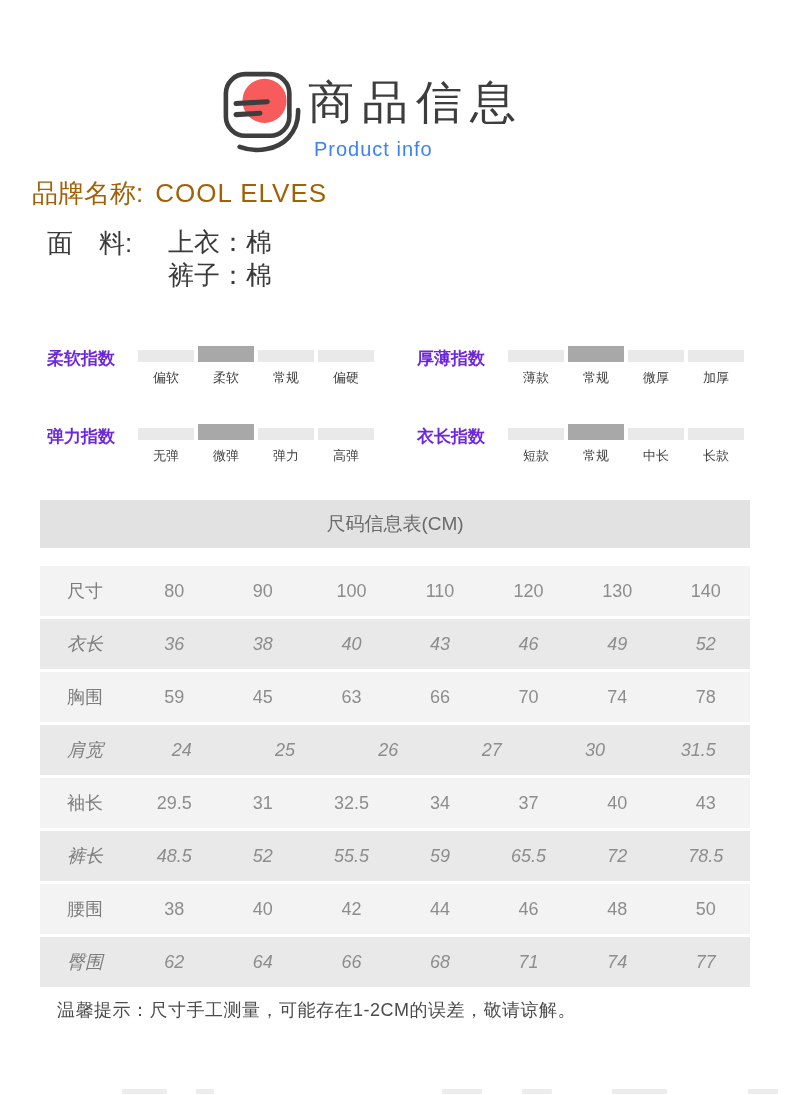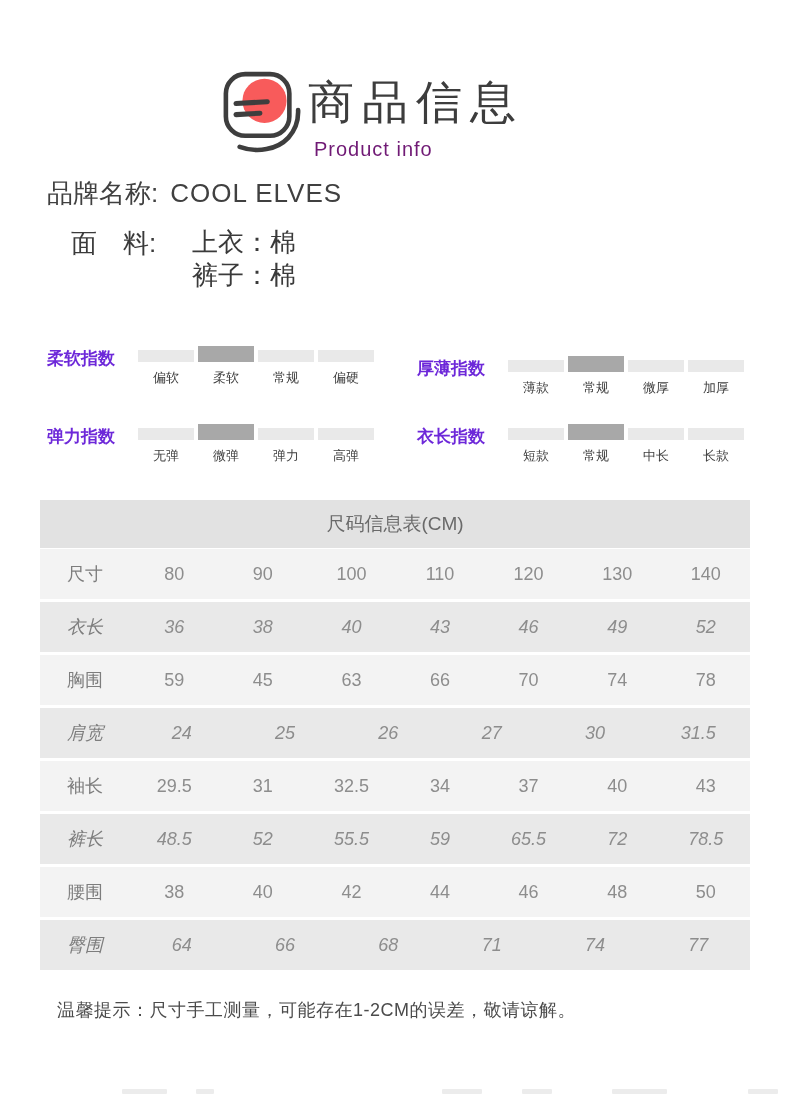--- a/index.html
+++ b/index.html
@@ -12,46 +12,46 @@
 
   
   .logo { position:absolute; left:213px; top:64px; width:92px; height:92px; }
   .page-title {
     position:absolute; left:308px; top:70px;
     font-size:46px; font-weight:500; color:#3d3d3d; letter-spacing:8px;
     line-height:1.4; white-space:nowrap;
   }
   .page-subtitle {
     position:absolute; left:314px; top:138px;
-    font-size:20px; font-weight:400; color:#701a75; letter-spacing:1px;
+    font-size:20px; font-weight:400; color:#3b82f6; letter-spacing:1px;
   }
 
   
   .brand-row {
-    position:absolute; left:47px; top:176px;
-    font-size:26px; color:#404040; font-weight:500; white-space:nowrap;text-align:center;
+    position:absolute; left:32px; top:176px;
+    font-size:26px; color:#a16207; font-weight:500; white-space:nowrap;text-align:center;
   }
   .brand-row .brand-value { margin-left:12px; letter-spacing:1px; font-weight:500; }
-  .material-row { position:absolute; left:47px; top:226px; display:flex;margin-left:24px; }
+  .material-row { position:absolute; left:47px; top:226px; display:flex; }
   .material-label { width:121px; font-size:26px; color:#3a3a3a; font-weight:500; }
   .material-lines { font-size:26px; color:#3a3a3a; font-weight:500; line-height:33px; }
 
   
   .index-unit { position:absolute; display:flex; align-items:flex-start; }
   .idx-label { width:80px; margin-right:11px; font-size:17px; font-weight:700; color:#6d28d9; margin-top:1px; white-space:nowrap; }
   .idx-bars { display:flex; gap:4px; }
   .idx-cell { width:56px; text-align:center; }
   .idx-cell .bar { height:12px; margin-top:4px; background:#e9e9e9; }
   .idx-cell.selected .bar { height:16px; margin-top:0; background:#a8a8a8; }
   .idx-cell .opt { margin-top:7px; font-size:13px; color:#3f3f3f; white-space:nowrap; }
 
   
   .size-table { position:absolute; left:40px; top:500px; width:710px; }
   .t-title {
-    height:48px; background:#e2e2e2; margin-bottom:1px;
+    height:48px; background:#e2e2e2; margin-bottom:18px;
     display:flex; align-items:center; justify-content:center;
     font-size:19px; color:#6a6a6a;
   }
   .t-row { height:50px; margin-bottom:3px; display:flex; align-items:stretch; }
   .t-row.light { background:#f3f3f3; }
   .t-row.dark  { background:#e9e9e9;font-style:italic; }
   .t-label {
     width:90px; display:flex; align-items:center; justify-content:center;
     font-size:18px; color:#7d7d7d;text-align:right;
   }
@@ -114,21 +114,21 @@
           <div class="bar"></div>
           <div class="opt">常规</div>
         </div>
       <div class="idx-cell">
           <div class="bar"></div>
           <div class="opt">偏硬</div>
         </div>
     </div>
   </div>
 
-  <div class="index-unit" style="left:417px; top:356px;justify-content:flex-end;">
+  <div class="index-unit" style="left:417px; top:346px;justify-content:flex-end;">
     <div class="idx-label">厚薄指数</div>
     <div class="idx-bars">
       <div class="idx-cell">
           <div class="bar"></div>
           <div class="opt">薄款</div>
         </div>
       <div class="idx-cell selected">
           <div class="bar"></div>
           <div class="opt">常规</div>
         </div>
@@ -261,20 +261,21 @@
       <div class="t-cell">40</div>
       <div class="t-cell">42</div>
       <div class="t-cell">44</div>
       <div class="t-cell">46</div>
       <div class="t-cell">48</div>
       <div class="t-cell">50</div>
     </div>
 
     <div class="t-row dark">
       <div class="t-label">臀围</div>
+      <div class="t-cell">62</div>
       <div class="t-cell">64</div>
       <div class="t-cell">66</div>
       <div class="t-cell">68</div>
       <div class="t-cell">71</div>
       <div class="t-cell">74</div>
       <div class="t-cell">77</div>
     </div>
   </div>
 
   <div class="footer-note">温馨提示：尺寸手工测量，可能存在1-2CM的误差，敬请谅解。</div>

